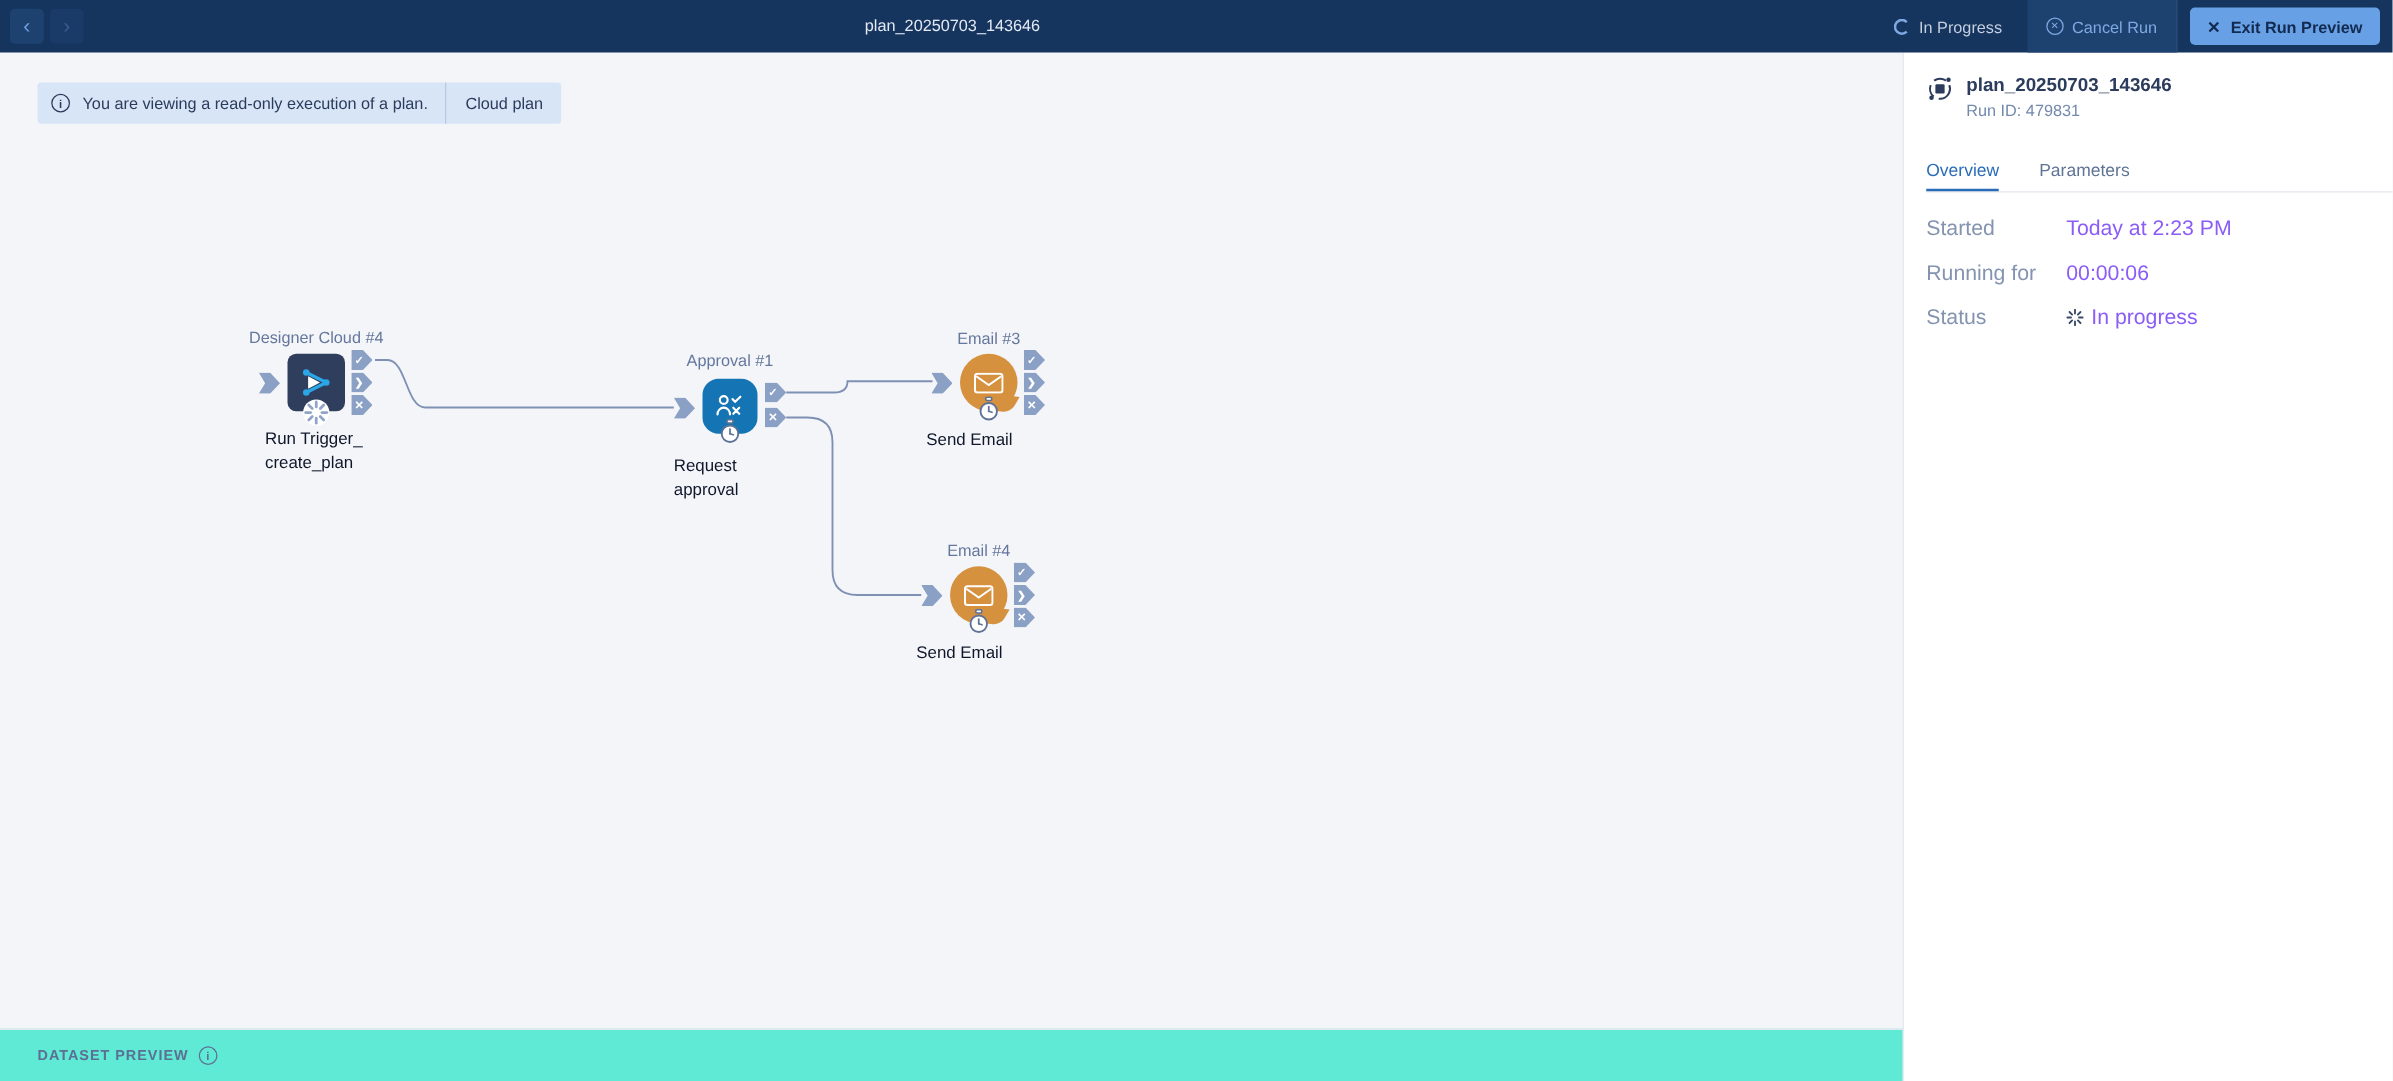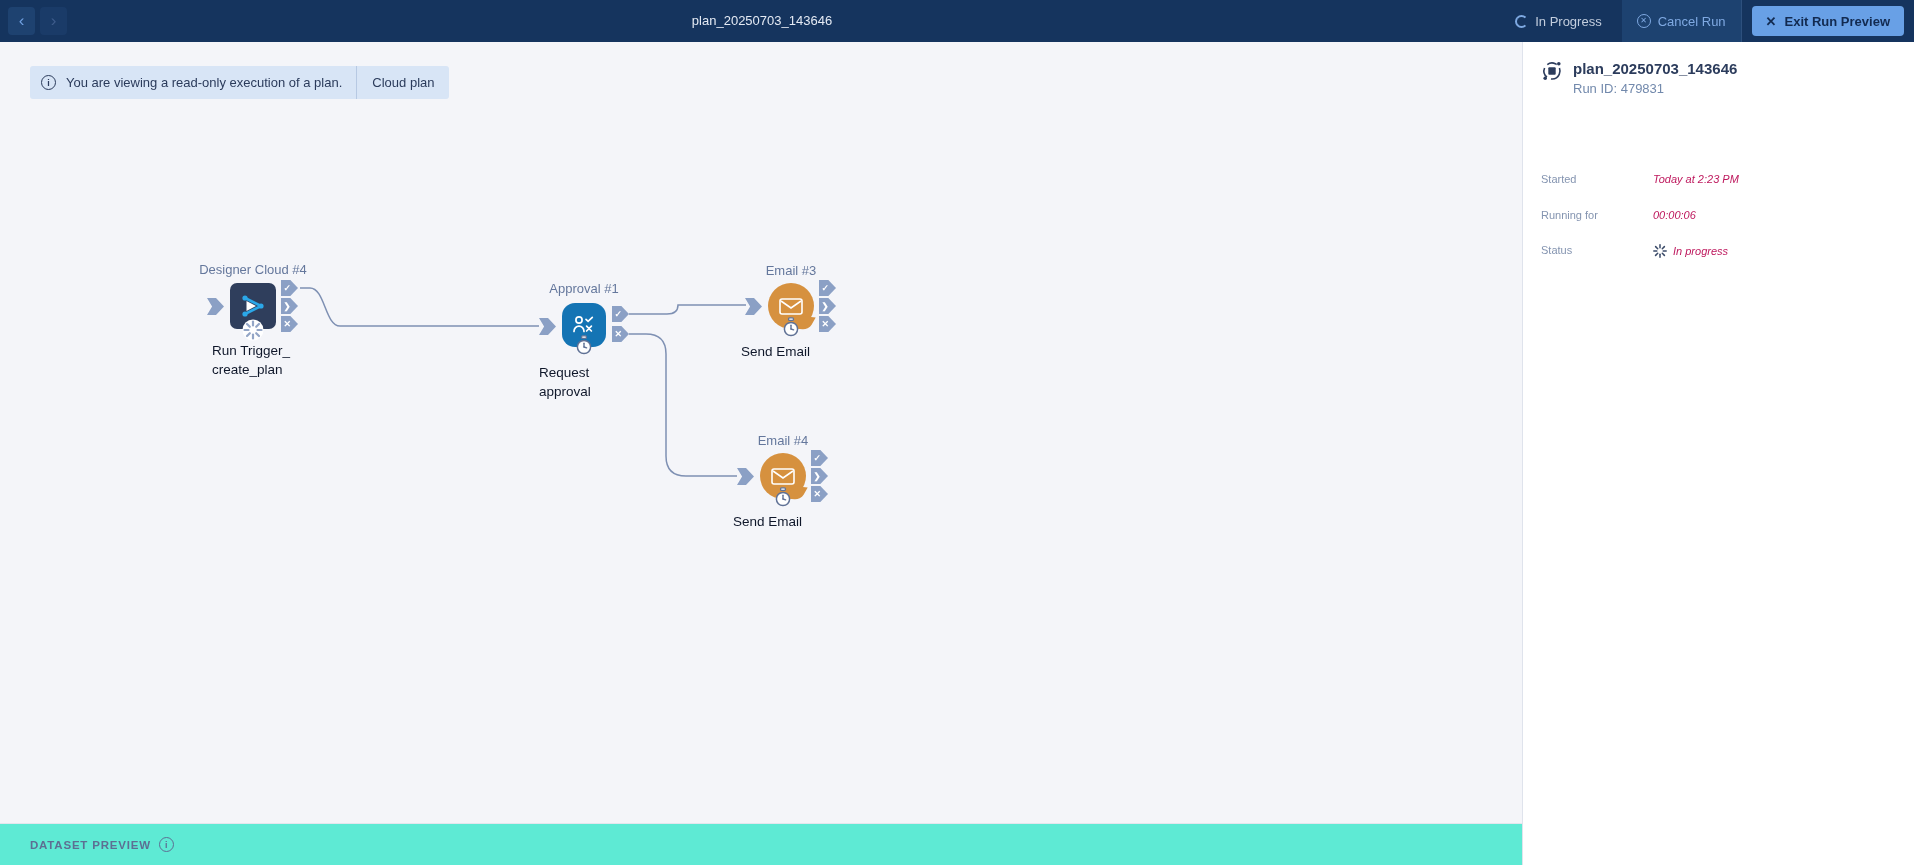--- a/index.html
+++ b/index.html
@@ -79,23 +79,23 @@
   
   .panel { position:absolute; left:1522px; top:42px; width:392px; height:823px;
     background:#ffffff; border-left:1px solid #dfe3ec; }
   .panel-head { position:absolute; left:18px; top:18px; display:flex; gap:10px; }
   .panel-title { font-size:15px; color:#2c3c5c; font-weight:bold; }
   .panel-runid { font-size:13px; color:#7289ac; margin-top:4px; }
   .tabs { position:absolute; left:18px; right:0; top:86px; height:26px;
     border-bottom:1px solid #e4e7ee; display:flex; gap:32px; }
   .tab { font-size:14px; color:#5f7395; padding-bottom:9px; cursor:pointer; }
   .tab.active { color:#2b6cb8; border-bottom:2px solid #2b6cb8; }
-  .prow { position:absolute; left:18px; display:flex; font-size:11px; }
+  .prow { position:absolute; left:18px; display:flex; font-size:17px; }
   .prow .pl { width:112px; color:#8494b0; }
-  .prow .pv { color:#be185d; display:flex; align-items:center; gap:6px;font-style:italic; }
+  .prow .pv { color:#8b5cf6; display:flex; align-items:center; gap:6px; }
 
   
   .footer { position:absolute; left:0; top:823px; width:1522px; height:42px;
     background:#5eead4; border-top:1px solid #e3e6ee; display:flex; align-items:center; }
   .footer-label { margin-left:30px; font-size:11.5px; letter-spacing:0.8px;
     font-weight:bold; color:#5d6f93; }
   .footer .info-circle { border-color:#5d6f93; color:#5d6f93; margin-left:8px; }
 </style>
 </head>
 <body>
@@ -261,20 +261,24 @@
     <svg width="22" height="22" viewBox="0 0 22 22">
       <circle cx="11" cy="11" r="8" fill="none" stroke="#2c3c5c" stroke-width="1.6" stroke-dasharray="10 4.5" transform="rotate(25 11 11)"></circle>
       <circle cx="17.8" cy="3.8" r="1.8" fill="#2c3c5c"></circle>
       <circle cx="4.2" cy="18.2" r="1.8" fill="#2c3c5c"></circle>
       <rect x="7.3" y="7.3" width="7.4" height="7.4" rx="1" fill="#2c3c5c"></rect>
     </svg>
     <div>
       <div class="panel-title">plan_20250703_143646</div>
       <div class="panel-runid">Run ID: 479831</div>
     </div>
+  </div>
+  <div class="tabs">
+    <div class="tab active">Overview</div>
+    <div class="tab">Parameters</div>
   </div>
   <div class="prow" style="top:131px;">
     <div class="pl">Started</div>
     <div class="pv">Today at 2:23 PM</div>
   </div>
   <div class="prow" style="top:167px;">
     <div class="pl">Running for</div>
     <div class="pv">00:00:06</div>
   </div>
   <div class="prow" style="top:202px;">

